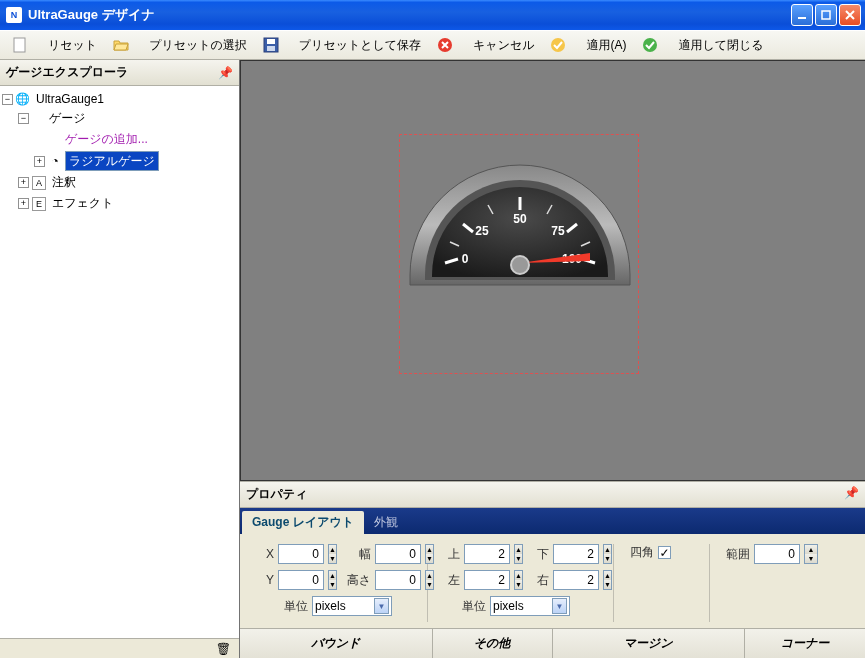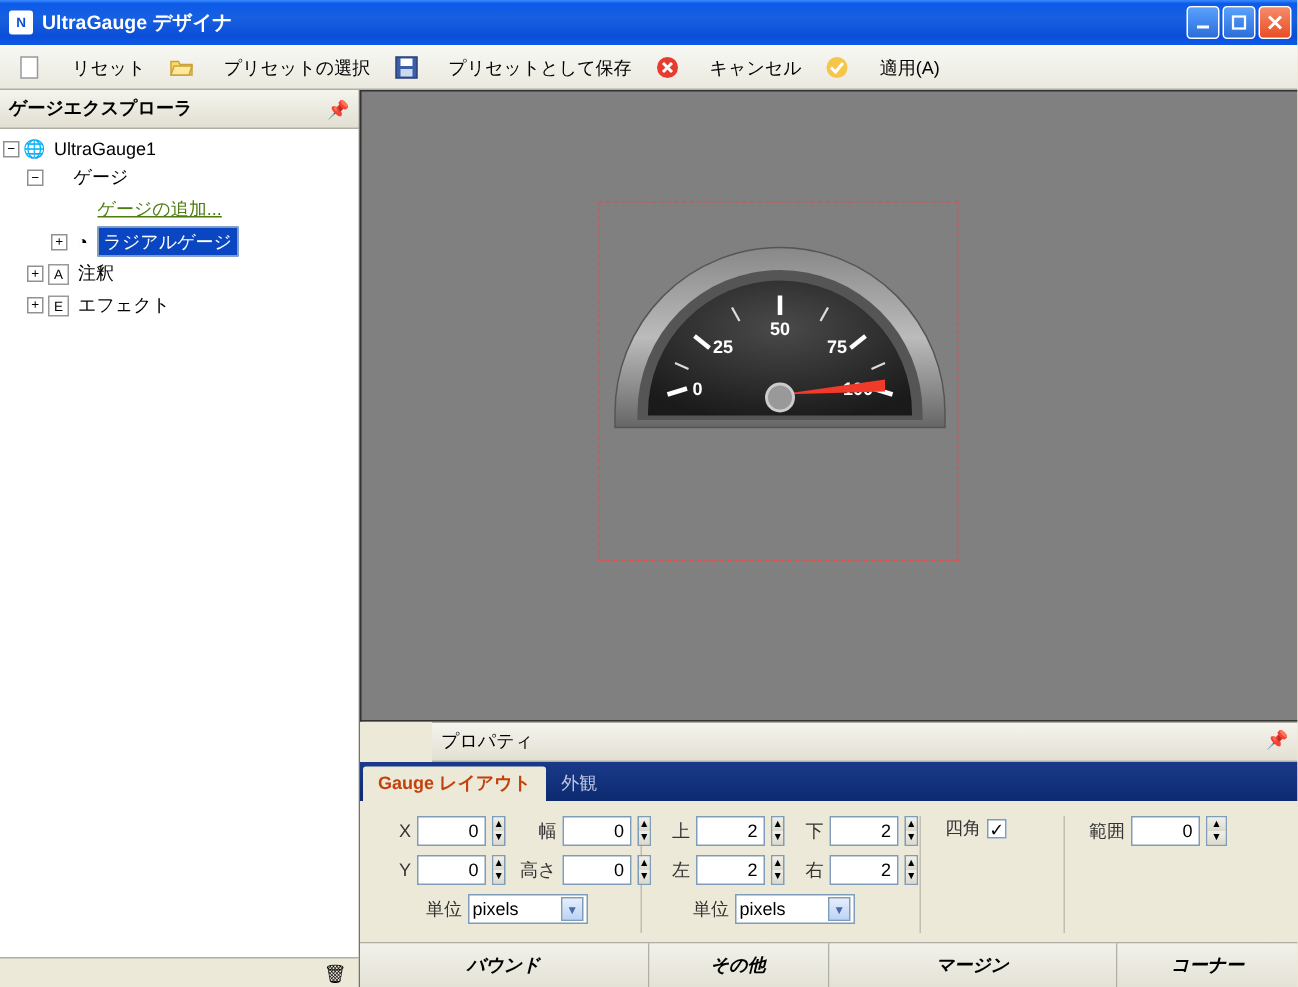--- a/index.html
+++ b/index.html
@@ -26,38 +26,38 @@
 .panel-header { background: linear-gradient(to bottom, #f5f4ee, #e2e0d2); border-bottom: 1px solid #b0afa5; padding: 4px 6px; font-weight: bold; display: flex; align-items: center; }
 .panel-header .pin { margin-left: auto; }
 .tree { flex: 1; background: #fff; padding: 4px 2px; overflow: auto; }
 .tree ul { list-style: none; padding-left: 0; }
 .tree li { padding: 1px 0; white-space: nowrap; }
 .tree .row { display: flex; align-items: center; gap: 3px; }
 .tree .exp { width: 11px; height: 11px; border: 1px solid #919191; background: #fff; display: inline-flex; align-items: center; justify-content: center; font-size: 9px; line-height: 1; color: #000; cursor: pointer; }
 .tree .sp { width: 11px; display: inline-block; }
 .tree .nic { width: 14px; height: 14px; display: inline-flex; align-items: center; justify-content: center; }
 .tree .lbl { padding: 1px 3px; }
-.tree .lbl.link { color: #4d7c0f; text-decoration: underline; cursor: pointer; }
+.tree .lbl.link { color: #a21caf; cursor: pointer; }
 .tree .lbl.sel { background: #0a46c2; color: #fff; }
 .tree .ind1 { padding-left: 16px; }
 .tree .ind2 { padding-left: 32px; }
 .left-bottom { height: 20px; background: #ece9d8; border-top: 1px solid #b0afa5; display: flex; align-items: center; justify-content: flex-end; padding-right: 8px; }
 
 
 .right-panel { flex: 1; display: flex; flex-direction: column; }
 .canvas { flex: 1; background: #808080; position: relative; border: 1px solid #333; border-right: none; }
 .sel-rect { position: absolute; left: 158px; top: 73px; width: 240px; height: 240px; border: 1px dashed #e05050; }
 .gauge-wrap { position: absolute; left: 0; top: 0; width: 240px; }
 
 
 .prop-panel { background: #ece9d8; }
-.prop-header { background: linear-gradient(to bottom, #f5f4ee, #e2e0d2); border-top: 1px solid #b0afa5; border-bottom: 1px solid #b0afa5; padding: 4px 6px; font-weight: normal; display: flex; margin-left: 48px; }
+.prop-header { background: linear-gradient(to bottom, #f5f4ee, #e2e0d2); border-top: 1px solid #b0afa5; border-bottom: 1px solid #b0afa5; padding: 4px 6px; font-weight: bold; display: flex; }
 .tabs { display: flex; background: linear-gradient(to bottom, #1a3a8a, #0c2a70); padding-left: 2px; padding-top: 3px; }
 .tab { padding: 3px 10px; color: #c0c8e0; cursor: pointer; }
-.tab.active { background: #ece9d8; color: #c2410c; font-weight: bold; border-radius: 2px 2px 0 0; }
+.tab.active { background: #ece9d8; color: #0c4a6e; font-weight: bold; border-radius: 2px 2px 0 0; }
 .prop-body { padding: 10px 8px 6px 8px; display: flex; gap: 6px; }
 .prop-col { border-right: 1px solid #c0beb2; padding: 0 8px 0 4px; }
 .prop-col:last-child { border-right: none; }
 .prow { display: flex; align-items: center; gap: 4px; margin-bottom: 6px; }
 .plbl { text-align: right; min-width: 22px; color: #333; }
 .pval { width: 46px; height: 20px; border: 1px solid #7f9db9; background: #fff; text-align: right; padding-right: 4px; }
 .spin { width: 14px; height: 20px; display: flex; flex-direction: column; border: 1px solid #7f9db9; }
 .spin div { flex: 1; background: linear-gradient(#f0f0ea,#dcdace); display: flex; align-items: center; justify-content: center; font-size: 7px; cursor: pointer; }
 .sel { height: 20px; border: 1px solid #7f9db9; background: #fff; padding: 0 2px; display: flex; align-items: center; }
 .sel .dd { margin-left: auto; width: 15px; height: 16px; background: linear-gradient(#e6eefc,#bcd3f6); border: 1px solid #7f9db9; display: flex; align-items: center; justify-content: center; font-size: 8px; color: #4b6aab; }
@@ -130,20 +130,29 @@
     <span>キャンセル</span>
   </div>
   <div class="tbtn">
     <span class="ic">
         <svg width="16" height="16">
           <circle cx="8" cy="8" r="7" fill="#f6c64a"></circle>
           <path d="M4 8l3 3 5-6" stroke="#fff" stroke-width="2" fill="none"></path>
         </svg>
       </span>
     <span>適用(A)</span>
+  </div>
+  <div class="tbtn">
+    <span class="ic">
+        <svg width="16" height="16">
+          <circle cx="8" cy="8" r="7" fill="#4bb24b"></circle>
+          <path d="M4 8l3 3 5-6" stroke="#fff" stroke-width="2" fill="none"></path>
+        </svg>
+      </span>
+    <span>適用して閉じる</span>
   </div>
 </div>
 
 <div class="main">
 
   <div class="left-panel">
     <div class="panel-header">
       <span>ゲージエクスプローラ</span>
       <span class="pin">📌</span>
     </div>

